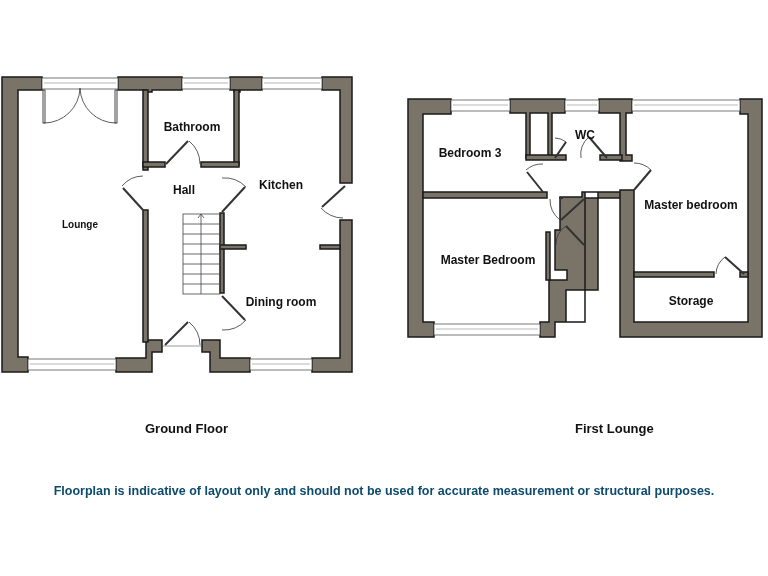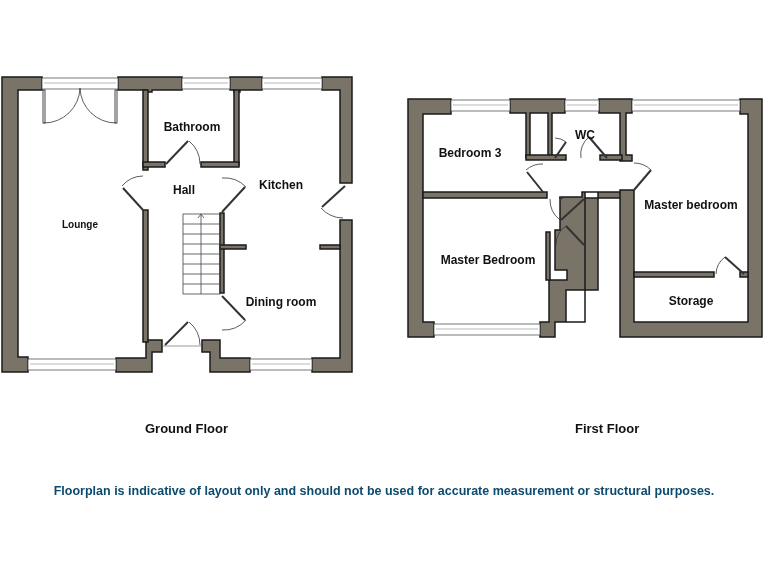--- a/index.html
+++ b/index.html
@@ -156,14 +156,14 @@
 
     <text class="lbl" x="470" y="157" font-size="12" text-anchor="middle">Bedroom 3</text>
     <text class="lbl" x="585" y="139" font-size="12" text-anchor="middle">WC</text>
     <text class="lbl" x="488" y="264" font-size="12" text-anchor="middle">Master Bedroom</text>
     <text class="lbl" x="691" y="209" font-size="12" text-anchor="middle">Master bedroom</text>
     <text class="lbl" x="691" y="305" font-size="12" text-anchor="middle">Storage</text>
   </g>
 </svg>
 
 <div class="floor-label" style="left:123px; top:421px;">Ground Floor</div>
-<div class="floor-label" style="left:553px; top:421px;">First Floor</div>
+<div class="floor-label" style="left:553px; top:421px;">First Lounge</div>
 <div class="disclaimer">Floorplan is indicative of layout only and should not be used for accurate measurement or structural purposes.</div>
 
 </body></html>

